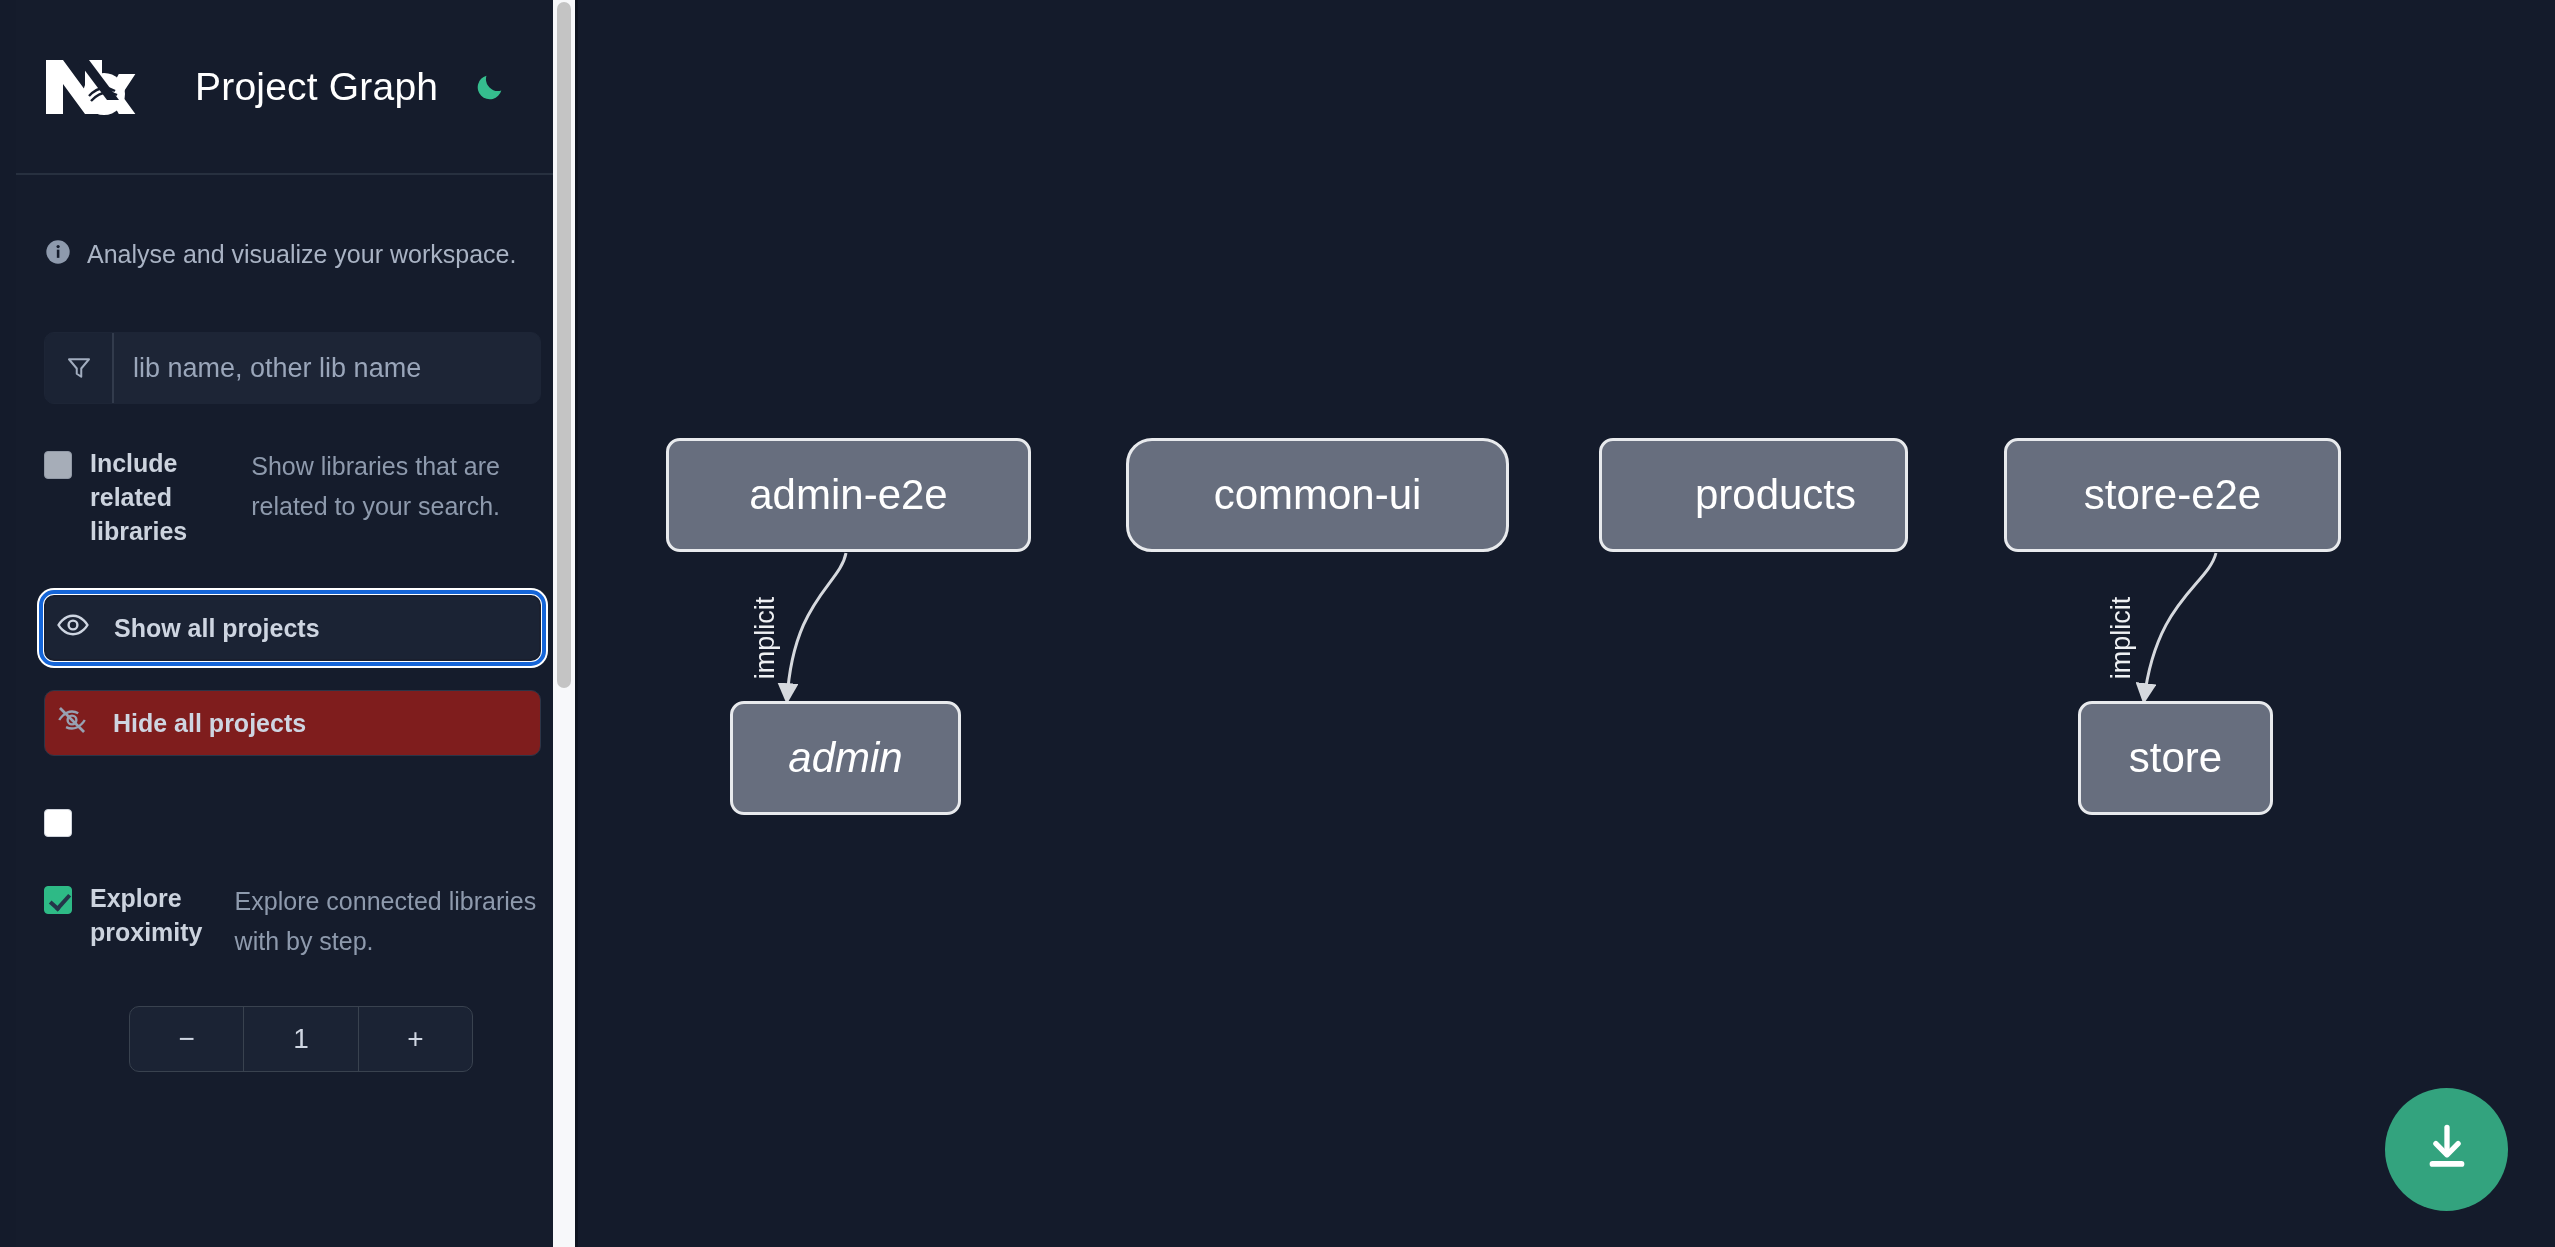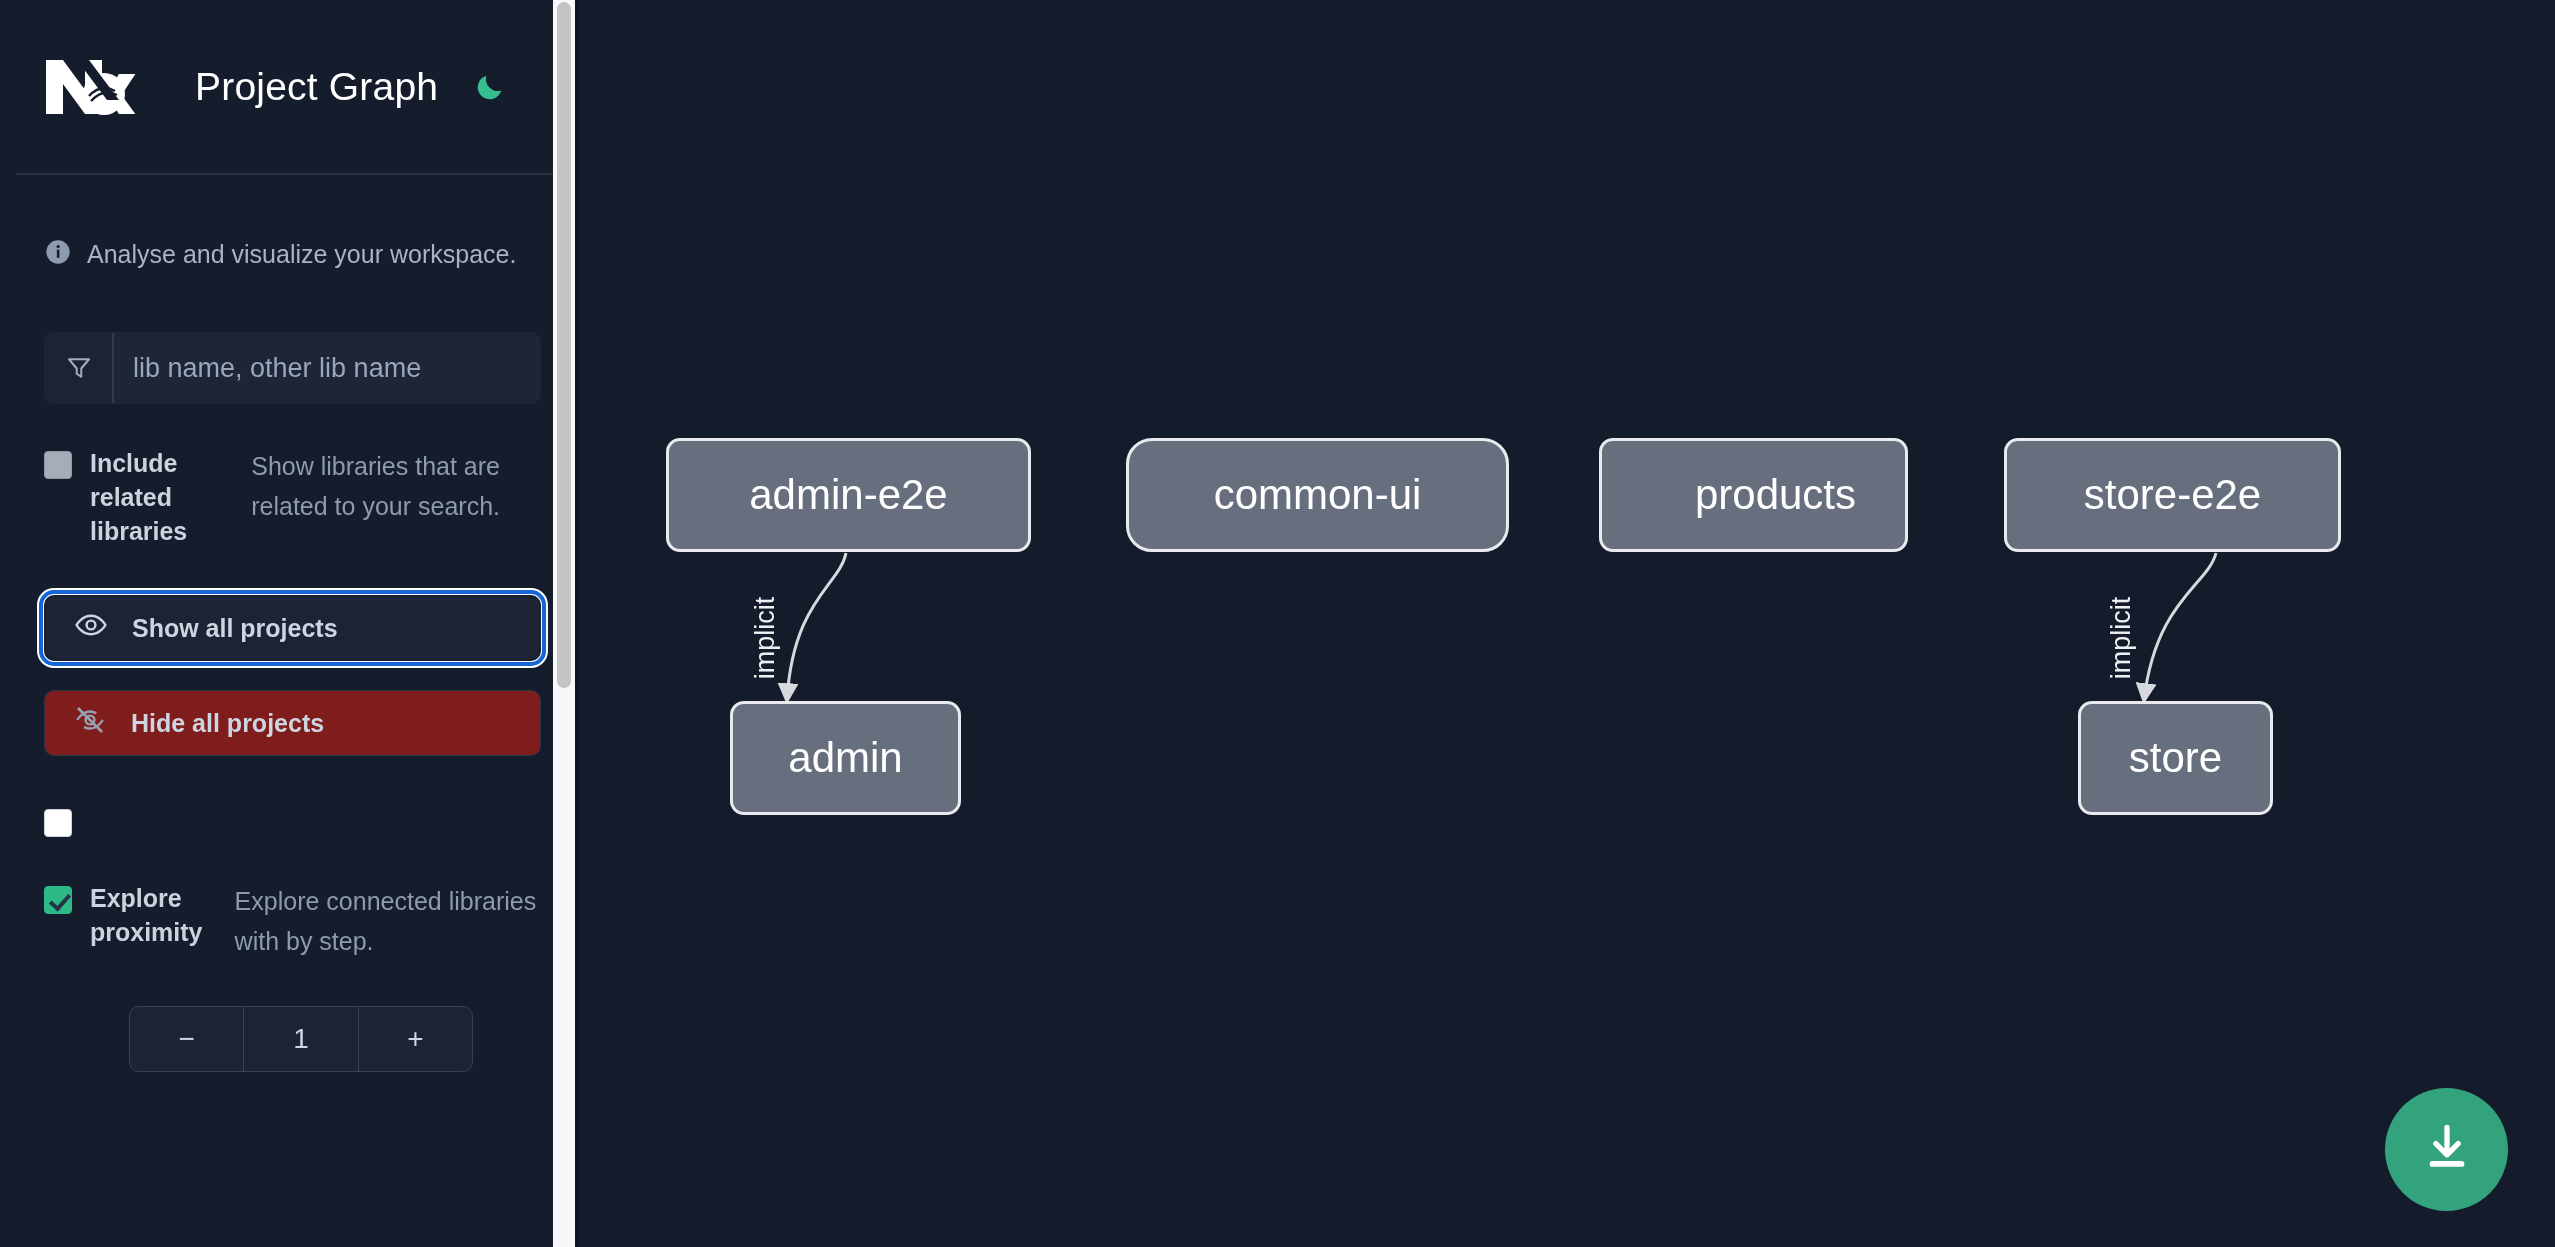--- a/index.html
+++ b/index.html
@@ -74,21 +74,21 @@
     content:"";position:absolute;left:9px;top:3px;width:8px;height:16px;
     border:solid #243449;border-width:0 4px 4px 0;transform:rotate(42deg);
   }
   .chk-txt{display:flex;}
   .chk-title{color:#ccd3de;font-size:25px;font-weight:700;line-height:34px;}
   .chk-sub{color:#8e9aad;font-size:25px;line-height:40px;max-width:455px;}
 
   
   .btn{
     margin:16px 28px;height:66px;border-radius:10px;
-    display:flex;align-items:center;gap:24px;padding-left:28px;
+    display:flex;align-items:center;gap:24px;padding-left:10px;
     box-sizing:border-box;cursor:pointer;background:#1b2334;
     color:#ced5e1;font-size:25px;font-weight:700;
   }
   .btn.show{
     margin-top:47px;
     border:2px solid #1a1f2e;
     outline:4px solid #1565d8;outline-offset:1px;
     box-shadow:0 0 0 7px #ffffff;
   }
   .btn.hide{margin-top:29px;border:1px solid #2c3547;background:#7f1d1d;}
@@ -247,21 +247,21 @@
     </div>
     <div class="node" style="left:548px;top:438px;width:383px;height:114px;border-radius:26px;">
       <span>common-ui</span>
     </div>
     <div class="node" style="left:1021px;top:438px;width:309px;height:114px;padding-left:44px;">
       <span>products</span>
     </div>
     <div class="node" style="left:1426px;top:438px;width:337px;height:114px;">
       <span>store-e2e</span>
     </div>
-    <div class="node" style="left:152px;top:701px;width:231px;height:114px;">
+    <div class="node" style="left:152px;top:701px;width:231px;height:114px;font-style:italic;">
       <span>admin</span>
     </div>
     <div class="node" style="left:1500px;top:701px;width:195px;height:114px;">
       <span>store</span>
     </div>
 
     <div class="fab">
       <span>
         <svg width="58" height="58" viewBox="0 0 24 24">
           <path d="M12 3.5v10.5" stroke="#ffffff" stroke-width="2.2" stroke-linecap="round" fill="none"></path>

